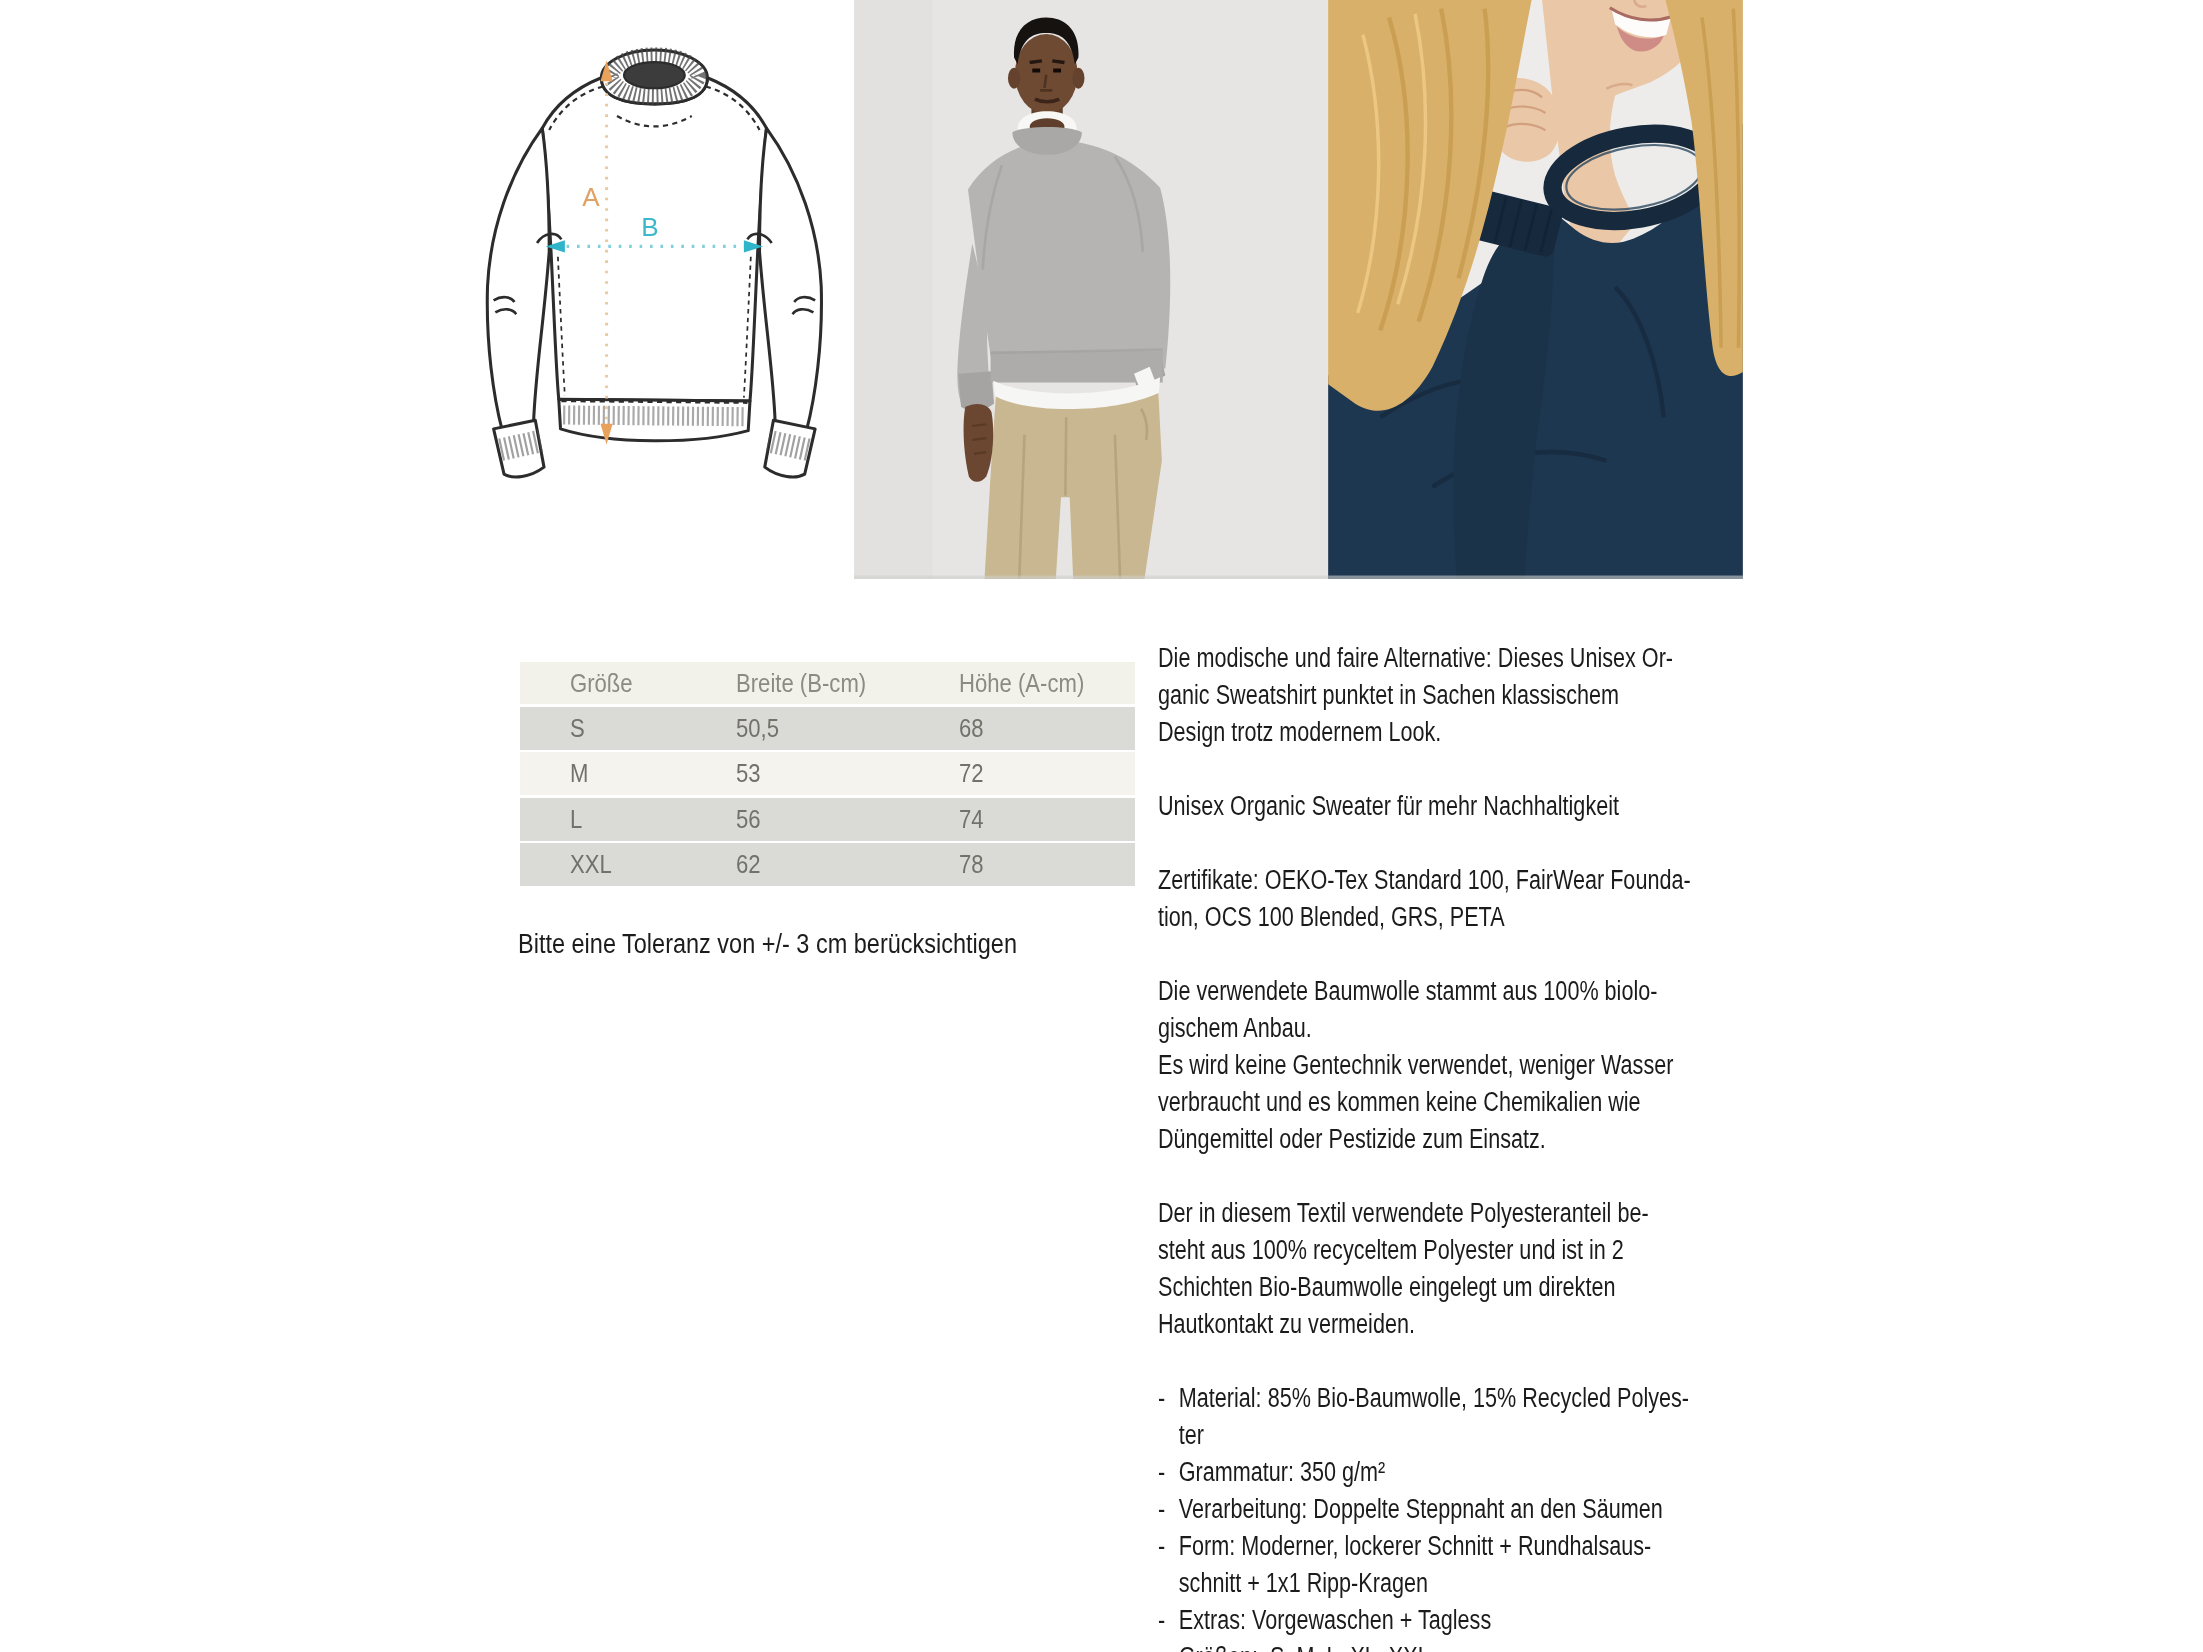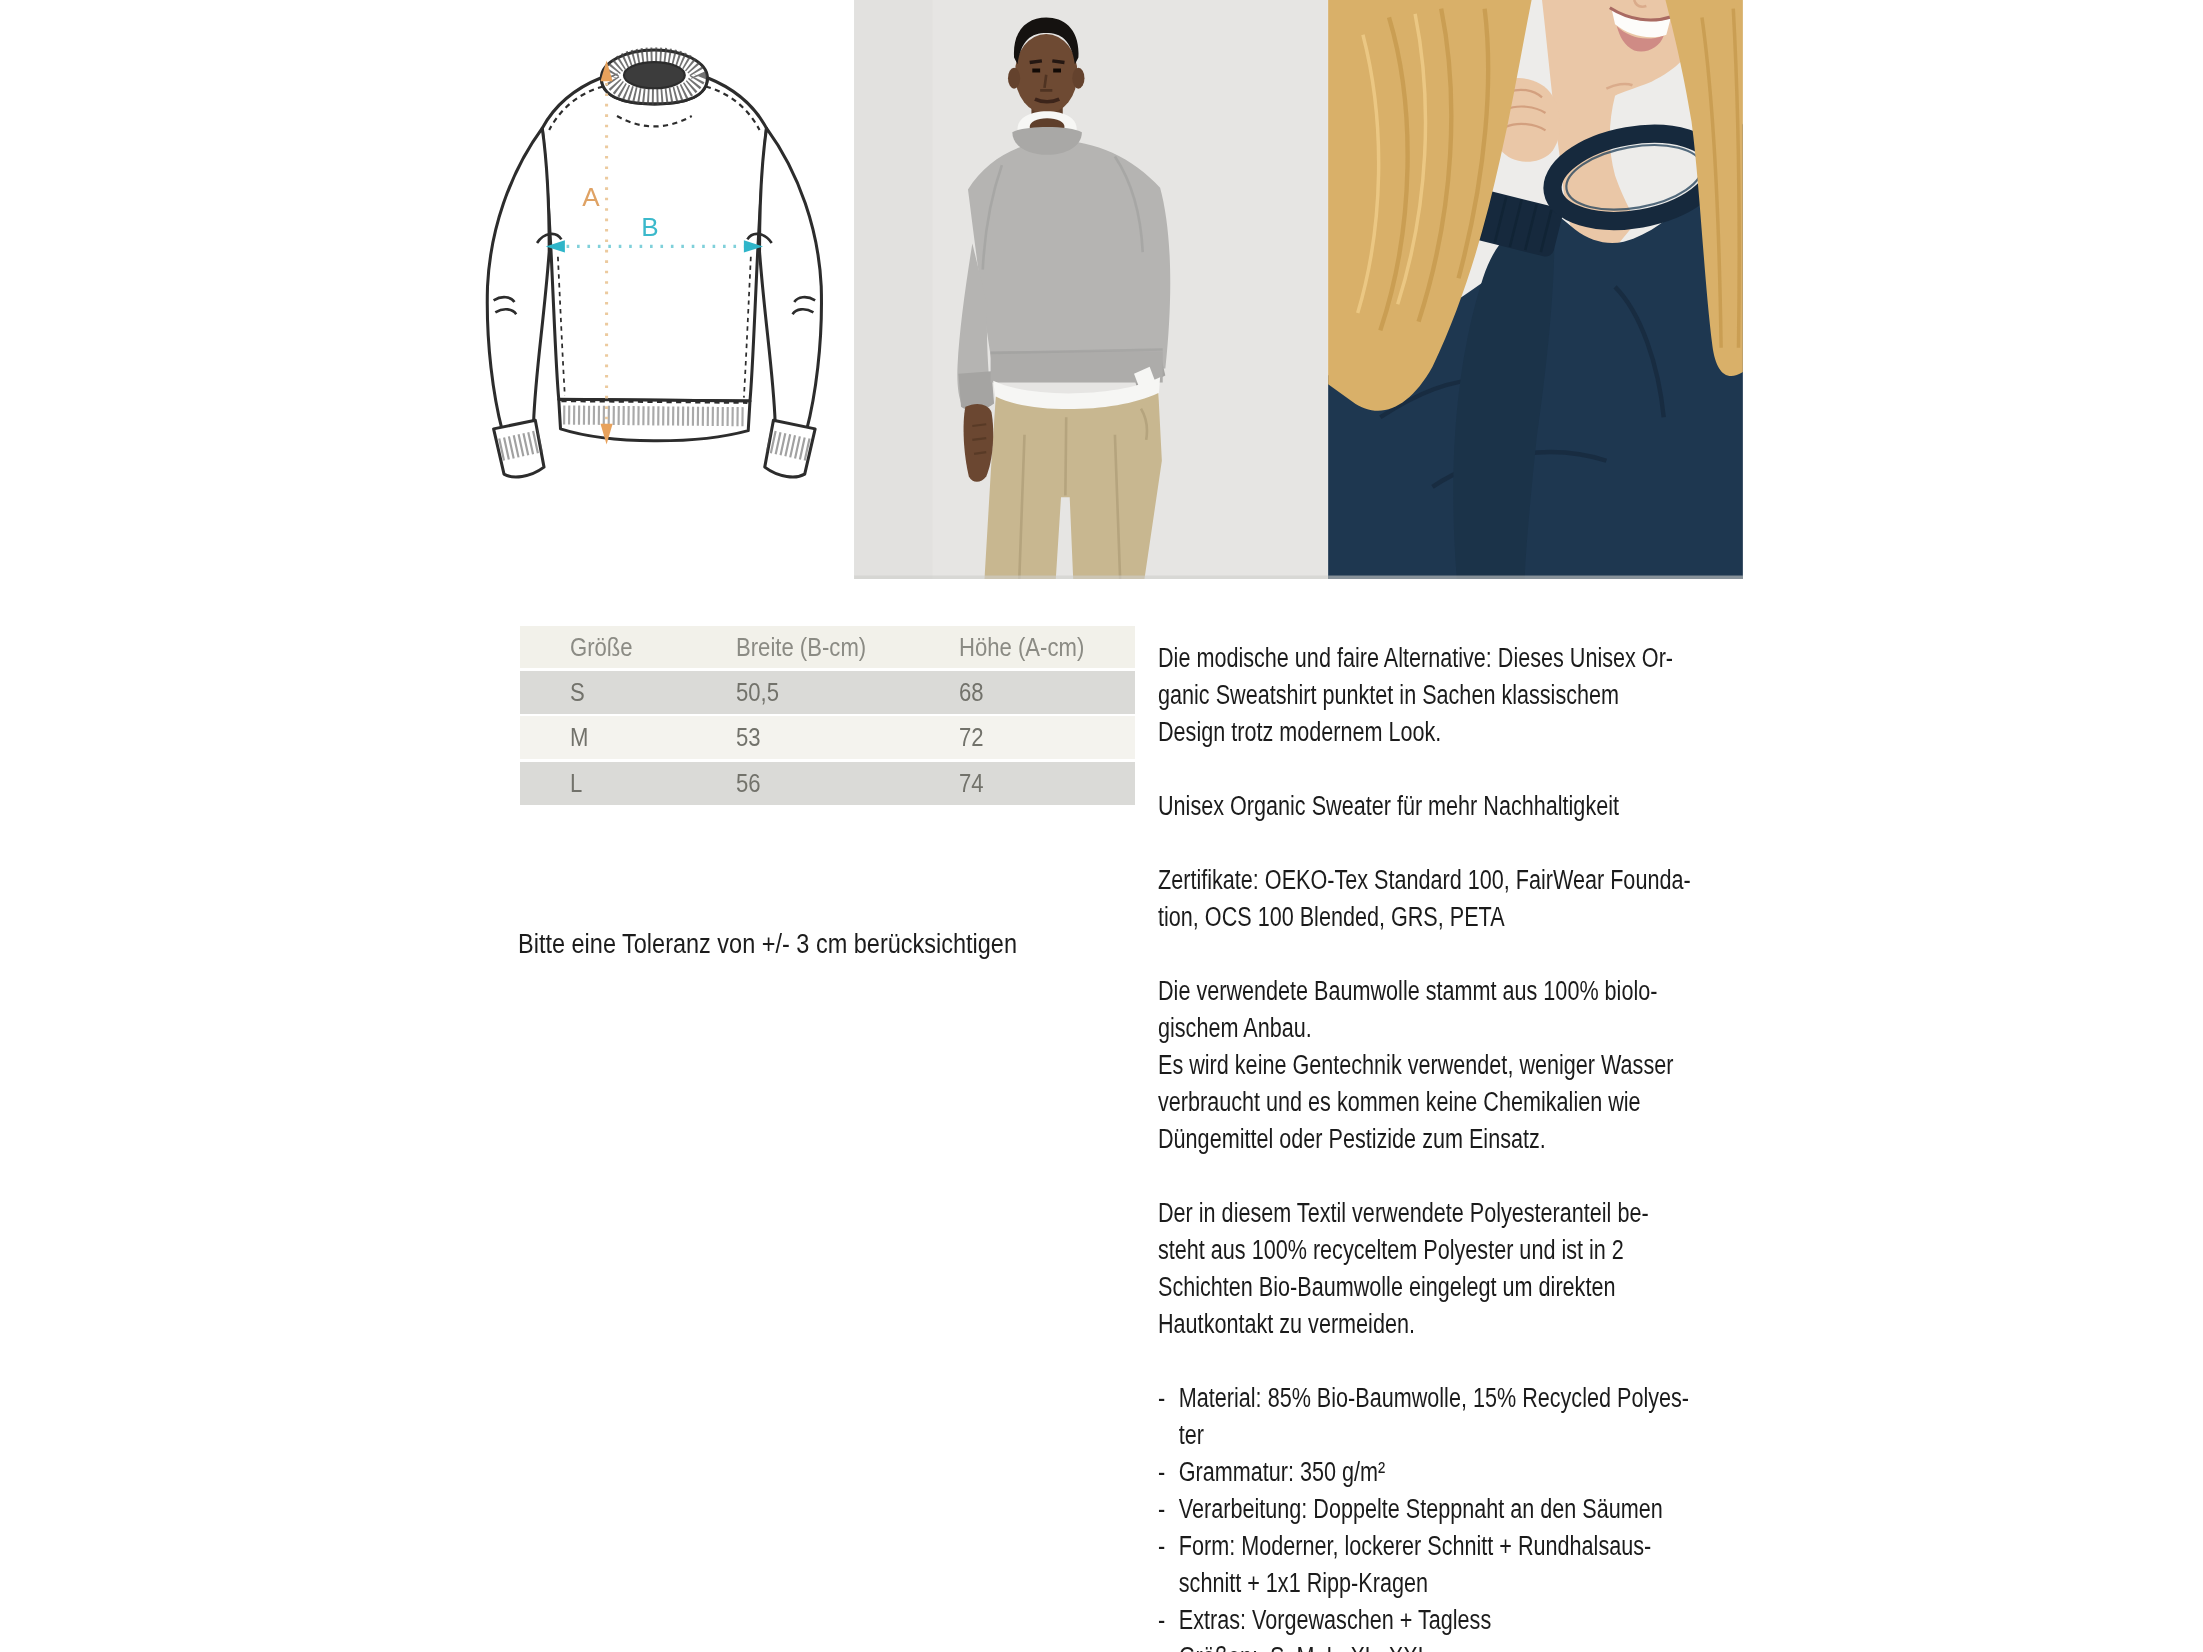--- a/index.html
+++ b/index.html
@@ -7,21 +7,21 @@
   .page{position:relative;width:2204px;height:1653px;overflow:hidden;background:#ffffff;
         font-family:"Liberation Sans",sans-serif;color:#1c1c1c;}
   .abs{position:absolute;}
 
   
   .diagram{left:471px;top:43px;width:365px;height:445px;}
   .photo-man{left:854px;top:0;width:474px;height:579px;}
   .photo-woman{left:1328px;top:0;width:415px;height:579px;}
 
   
-  .size-table{left:520px;top:626px;width:615px;font-size:26px;}
+  .size-table{left:520px;top:662px;width:615px;font-size:26px;}
   .t-head{display:grid;grid-template-columns:216px 223px 176px;height:42px;align-items:center;
           background:#f2f1ea;color:#8b8b84;}
   .t-row{display:grid;grid-template-columns:216px 223px 176px;height:43px;align-items:center;
          margin-top:2.6px;color:#72726b;}
   .t-row.gray{background:#dadad7;}
   .t-row.light{background:#f4f3ee;}
   .c1{padding-left:50px;}
   .cnd{display:inline-block;transform:scaleX(.85);transform-origin:0 50%;white-space:nowrap;}
 
   .tolerance{left:518px;top:926px;width:660px;font-size:27px;line-height:37px;color:#1c1c1c;
@@ -191,20 +191,25 @@
     </div>
     <div class="t-row light">
       <div class="c1"><span class="cnd">M</span></div>
       <div><span class="cnd">53</span></div>
       <div><span class="cnd">72</span></div>
     </div>
     <div class="t-row gray">
       <div class="c1"><span class="cnd">L</span></div>
       <div><span class="cnd">56</span></div>
       <div><span class="cnd">74</span></div>
+    </div>
+    <div class="t-row gray">
+      <div class="c1"><span class="cnd">XXL</span></div>
+      <div><span class="cnd">62</span></div>
+      <div><span class="cnd">78</span></div>
     </div>
   </div>
 
   <div class="abs tolerance">Bitte eine Toleranz von +/- 3 cm berücksichtigen</div>
 
   <div class="abs desc">
     <p>Die modische und faire Alternative: Dieses Unisex Or-
 ganic Sweatshirt punktet in Sachen klassischem
 Design trotz modernem Look.</p>
     <p>Unisex Organic Sweater für mehr Nachhaltigkeit</p>

